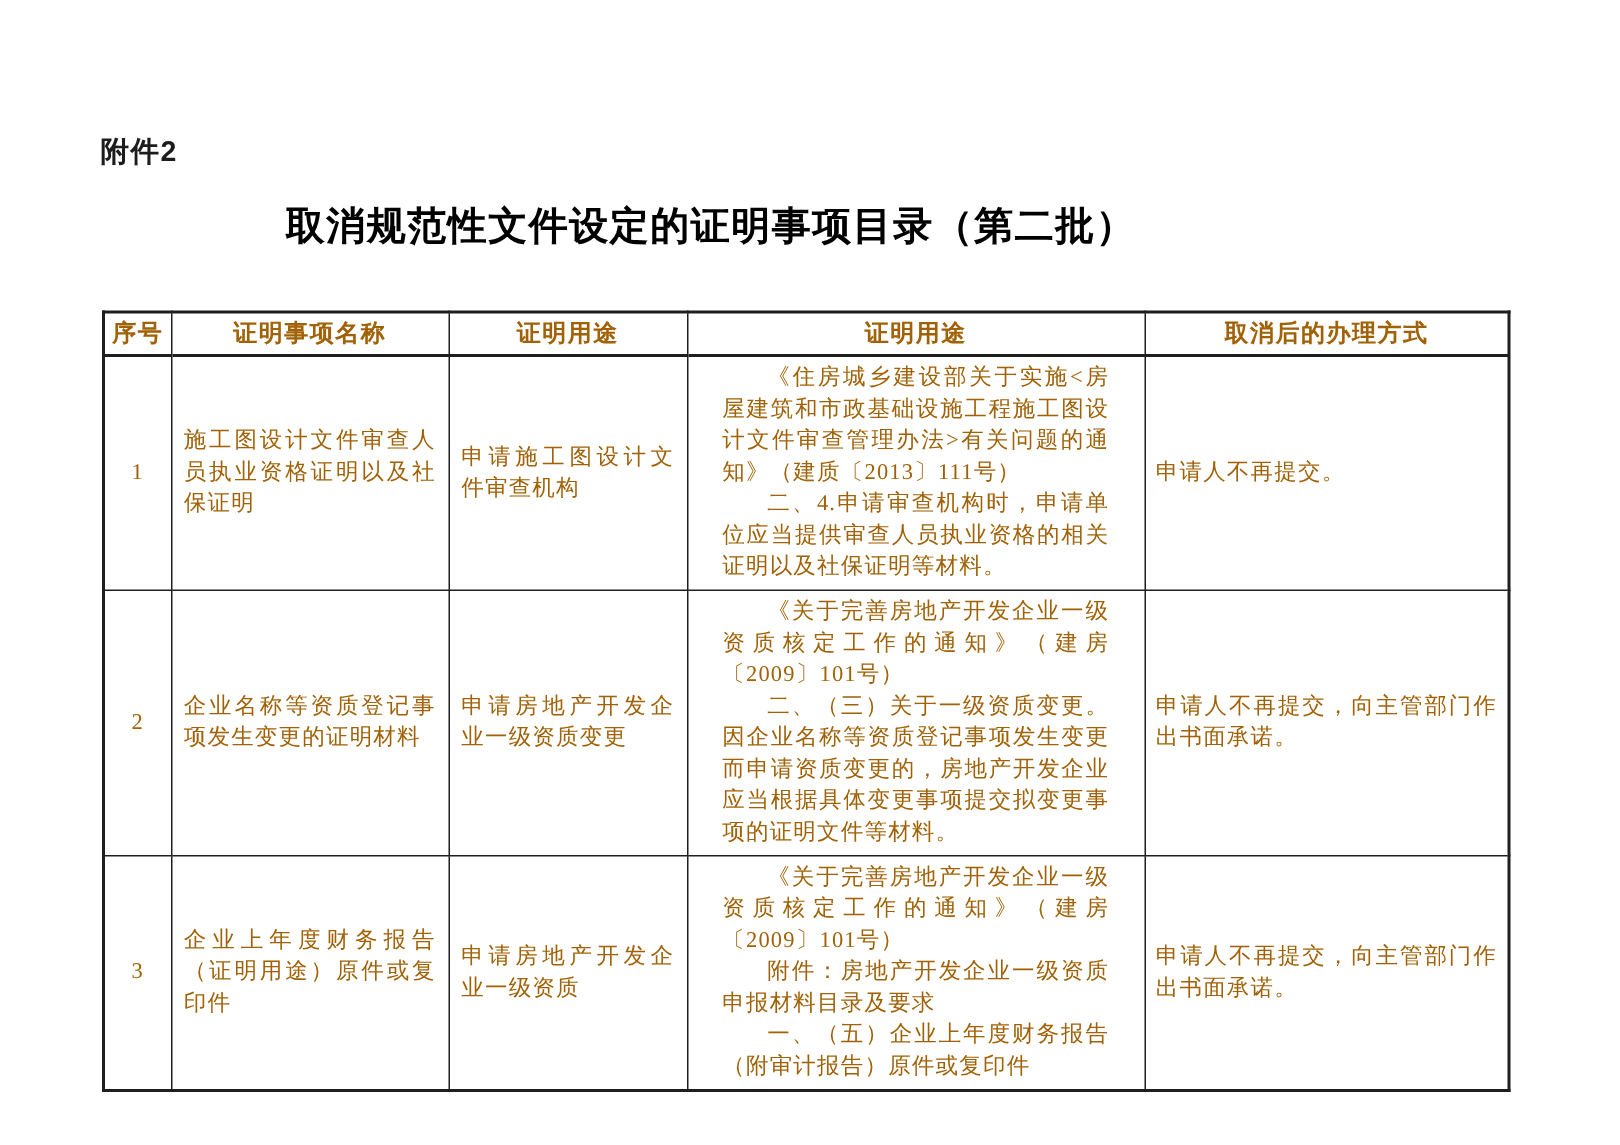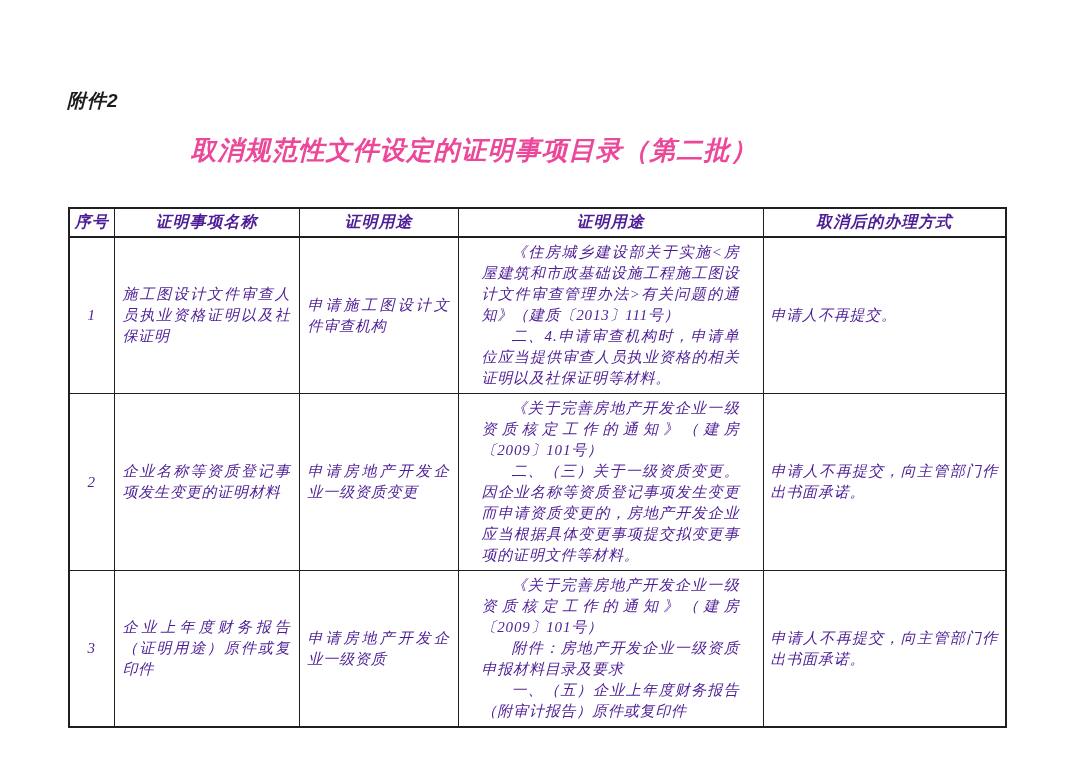--- a/index.html
+++ b/index.html
@@ -8,58 +8,57 @@
     background: #ffffff;
   }
   .page {
     position: relative;
     width: 1080px;
     height: 763px;
     background: #ffffff;
     color: #1c1c1c;
     font-family: "Liberation Serif", "DejaVu Serif", serif;
     overflow: hidden;
-    font-style: italic;
   }
   .attachment-label {
     position: absolute;
     left: 67px;
     top: 88px;
     font-size: 19px;
     font-weight: bold;
     letter-spacing: 1px;
     font-family: "Liberation Sans", "DejaVu Sans", sans-serif;
   }
   .doc-title {
     position: absolute;
     left: 0;
     top: 135px;
     width: 948px;
     text-align: center;
     font-weight: bold;
-    color: #ec4899;
+    color: #000000;
   }
   .doc-title .line1 {
     font-size: 26px;
     line-height: 32px;
     letter-spacing: 1px;
   }
   .doc-title .line2 {
     font-size: 24px;
     line-height: 30px;
     letter-spacing: 1px;
   }
   table.catalog {
     position: absolute;
     left: 68px;
     top: 207px;
     width: 937px;
     border-collapse: collapse;
     table-layout: fixed;
-    color: #4c1d95;
+    color: #a16207;
   }
   table.catalog th,
   table.catalog td {
     border: 1px solid #1f1f1f;
     font-weight: normal;
     box-sizing: border-box;
   }
   table.catalog {
     border: 2px solid #1f1f1f;
   }

